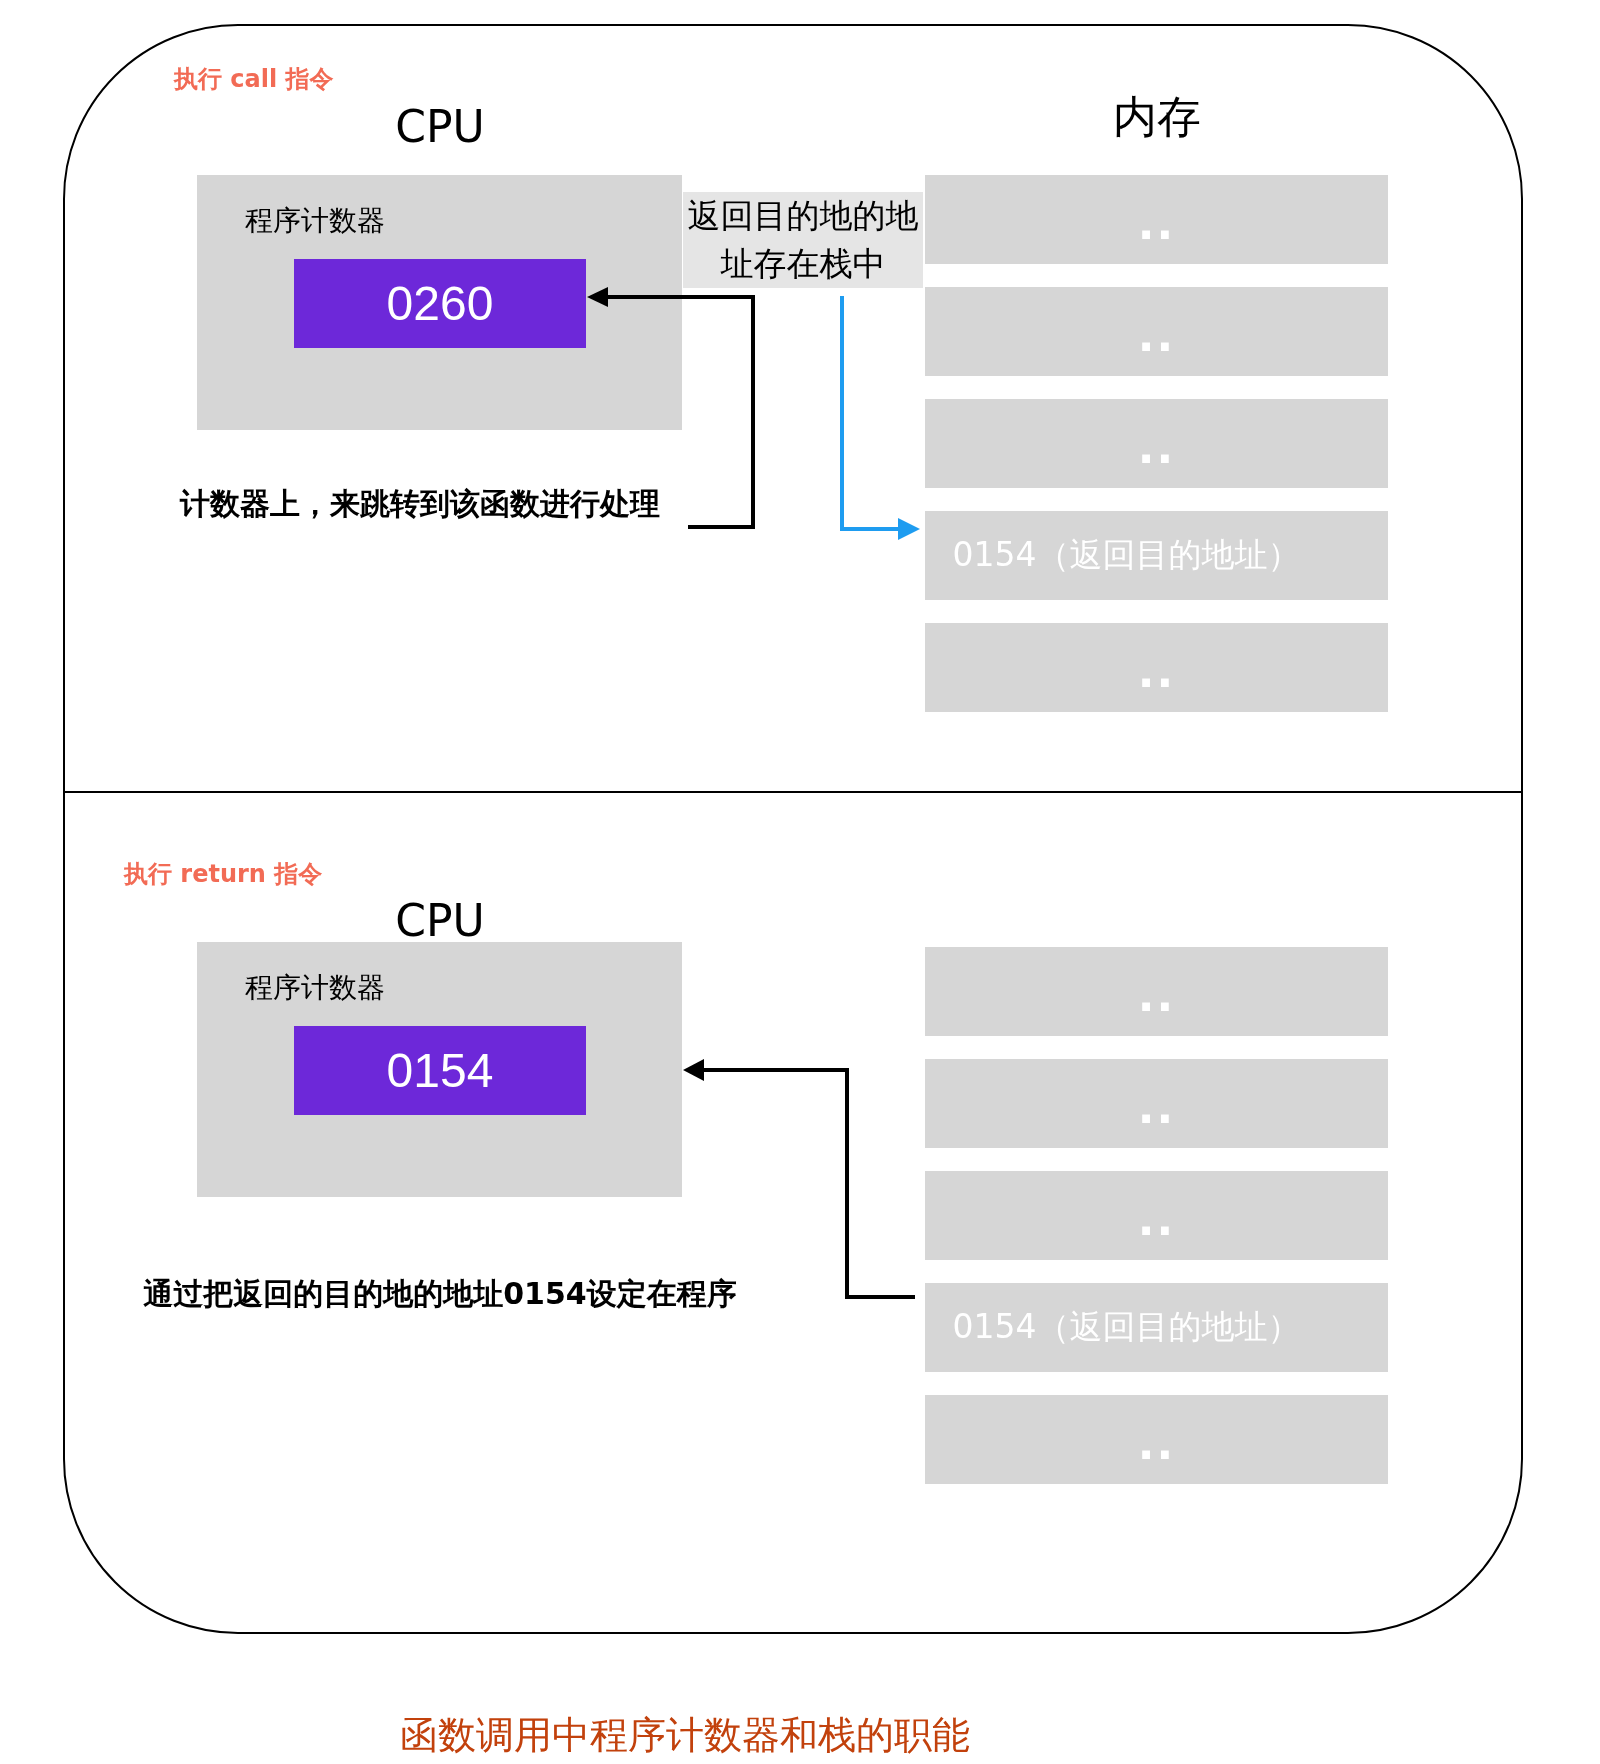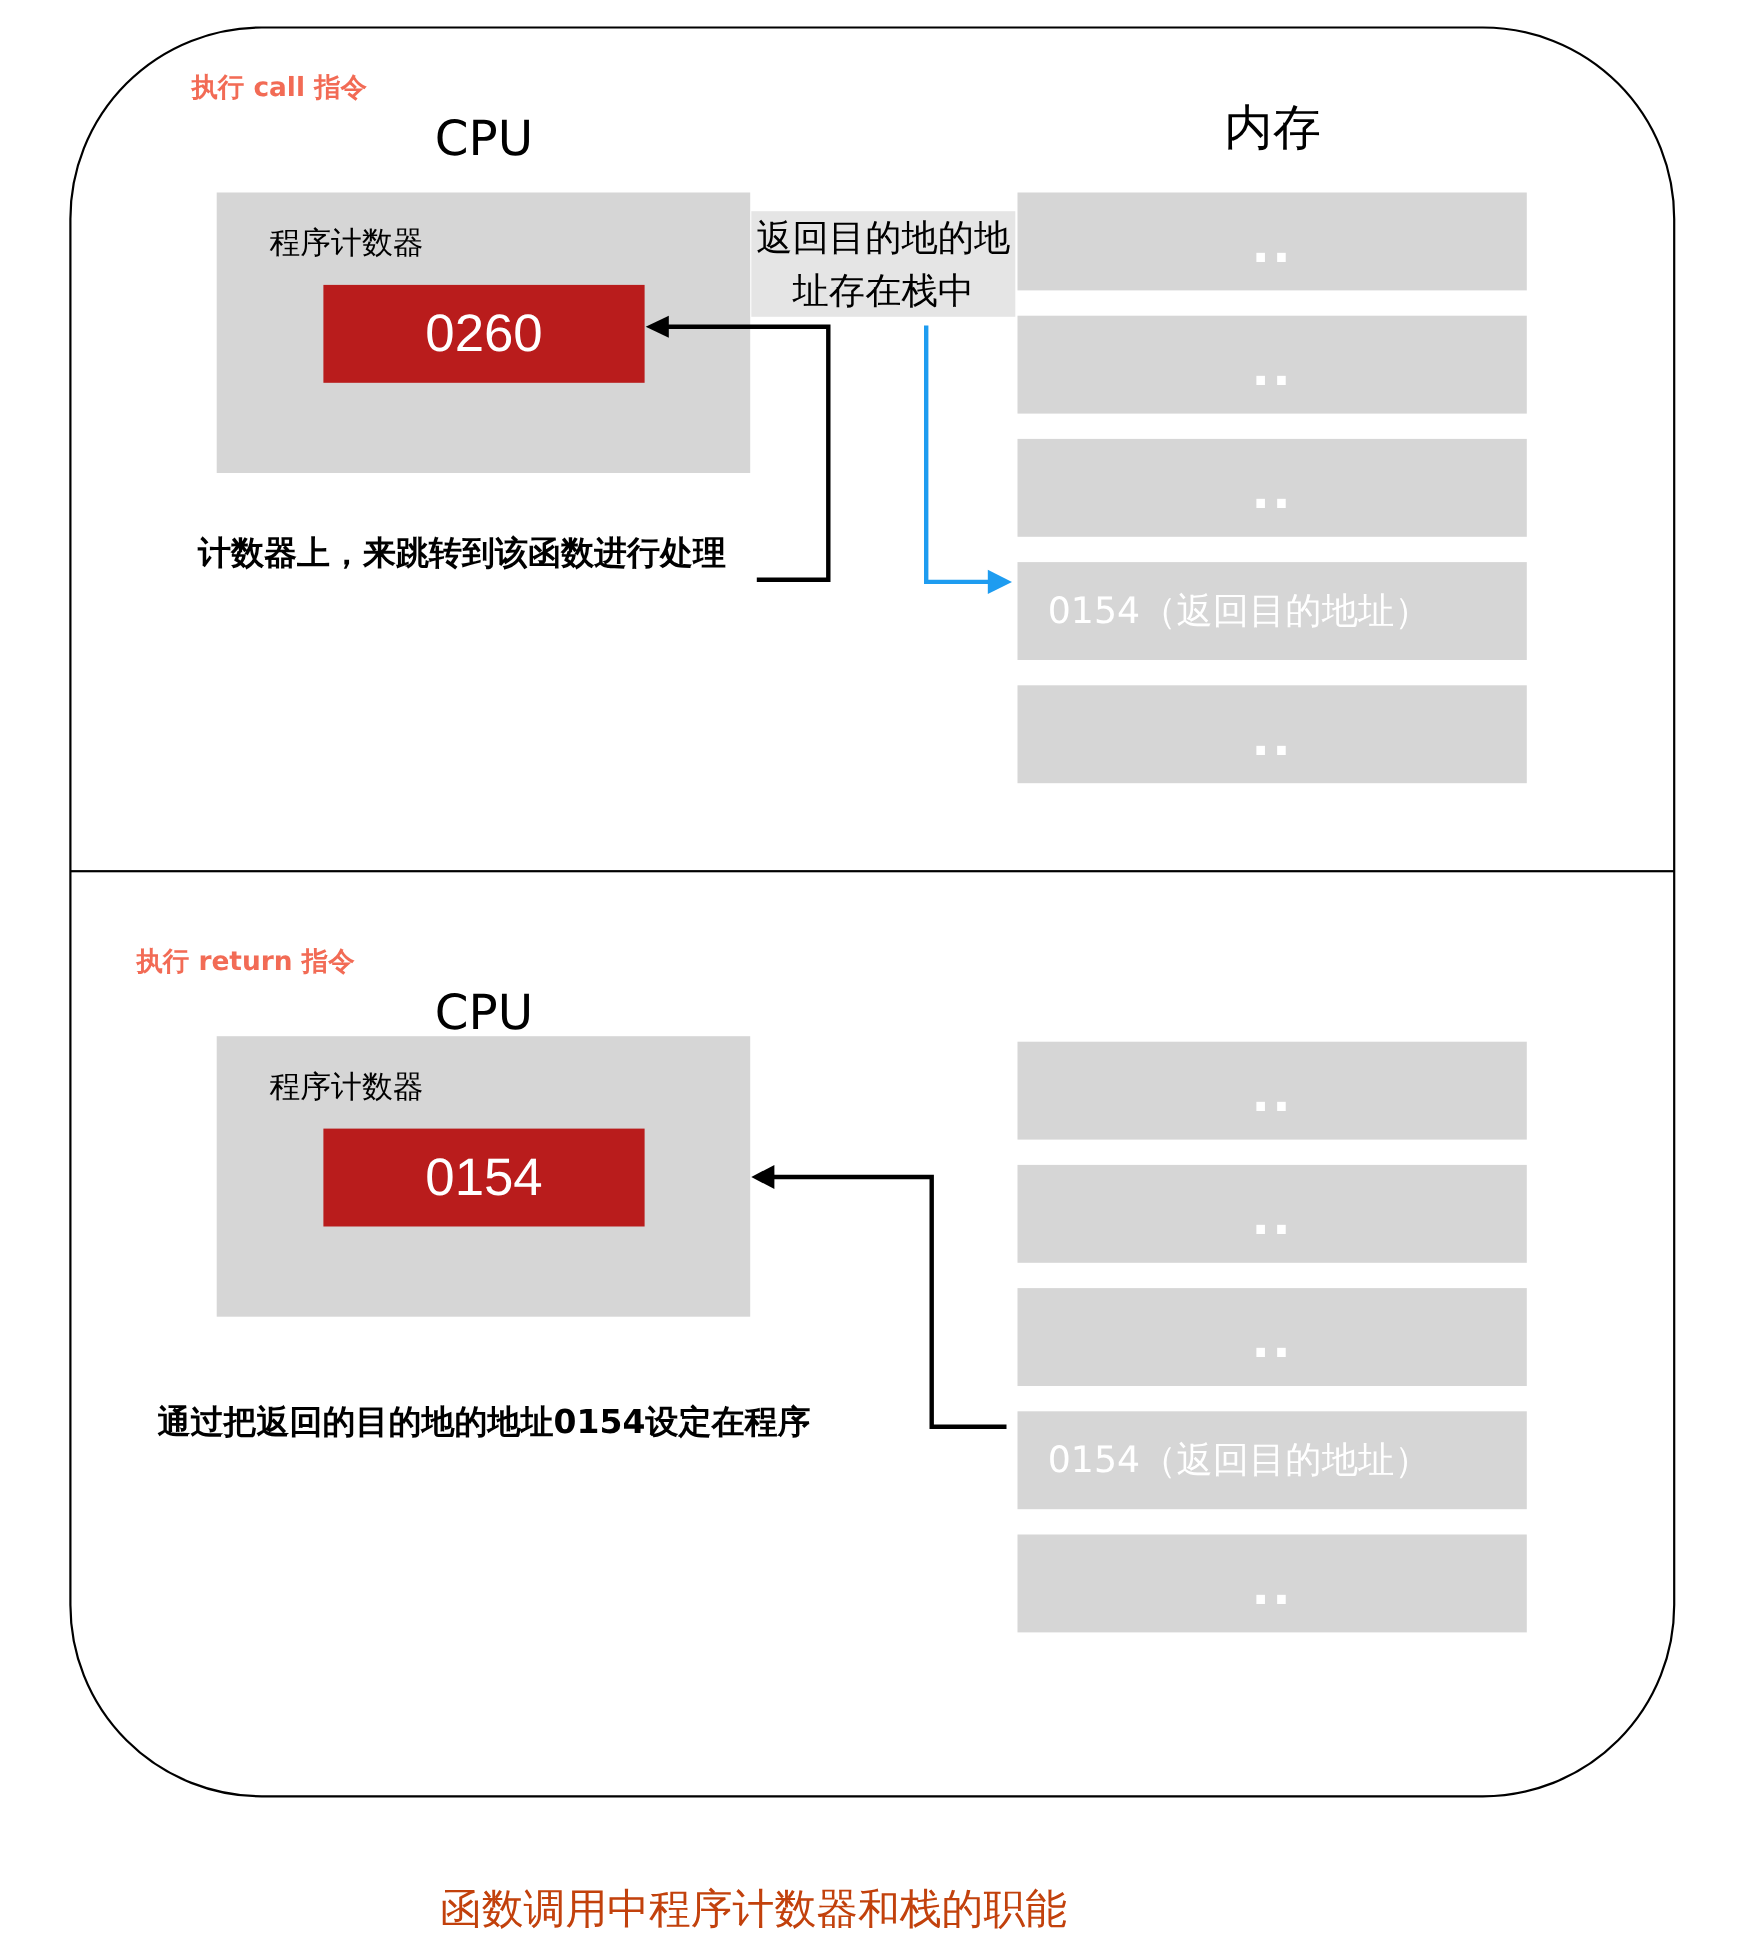--- a/index.html
+++ b/index.html
@@ -6,21 +6,21 @@
   body { width: 1600px; height: 1764px; position: relative; overflow: hidden;
          font-family: "DejaVu Sans", "Liberation Sans", sans-serif; color: #000; }
   .abs { position: absolute; }
   .frame { left: 63px; top: 24px; width: 1460px; height: 1610px; border: 2.5px solid #000;
            border-radius: 175px; box-sizing: border-box; }
   .divider { left: 64px; top: 791px; width: 1458px; height: 0; border-top: 2.5px solid #000; }
   .section-label { color: #f26b55; font-weight: bold; font-size: 24px; line-height: 34px; white-space: nowrap; }
   .title { font-size: 44px; line-height: 50px; text-align: center; white-space: nowrap; }
   .cpu-box { background: #d6d6d6; }
   .pc-label { font-size: 28px; line-height: 40px; text-align: left; width: 100%; position: absolute; left: 0; margin-left: 48px; }
-  .pc-value { background: #b91c1c; color: #fff; font-size: 48px; display: flex; align-items: center;
+  .pc-value { background: #6d28d9; color: #fff; font-size: 48px; display: flex; align-items: center;
               justify-content: center; position: absolute; font-family: "Liberation Sans", sans-serif; }
   .mem-cell { position: absolute; left: 925px; width: 463px; height: 89px; background: #d6d6d6;
               display: flex; align-items: center; justify-content: center; color: #ffffff; }
   .mem-cell .dots { font-size: 44px; font-weight: bold; letter-spacing: 2px; transform: translateY(4px); }
   .mem-cell .addr { font-size: 33px; white-space: nowrap; transform: translateX(-30px); }
   .note { font-size: 30px; font-weight: bold; line-height: 48px; text-align: center; white-space: nowrap; }
   .anno { font-size: 33px; line-height: 48px; text-align: center; white-space: nowrap; background: #e5e5e5; }
   .caption { font-size: 38px; color: #c2410c; text-align: left; white-space: nowrap; }
   svg.conn { position: absolute; left: 0; top: 0; width: 1600px; height: 1764px; overflow: visible; }
 </style>

